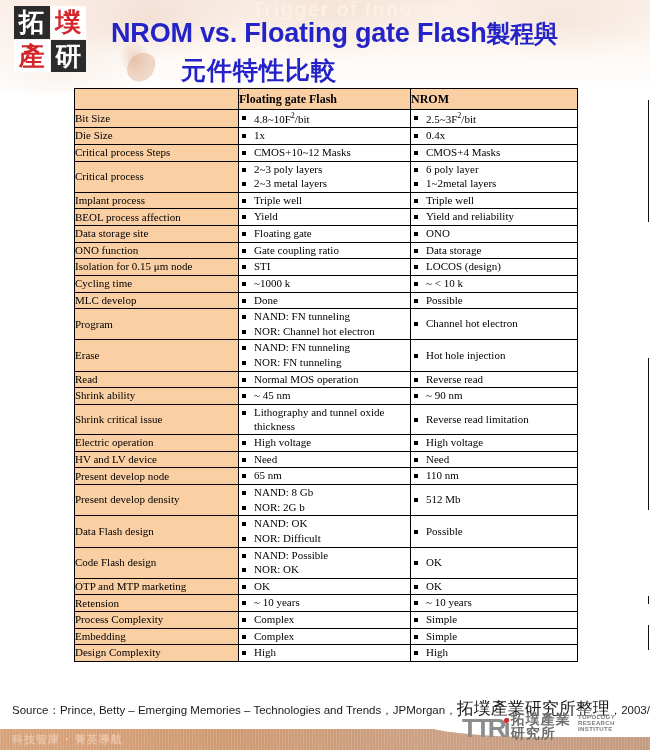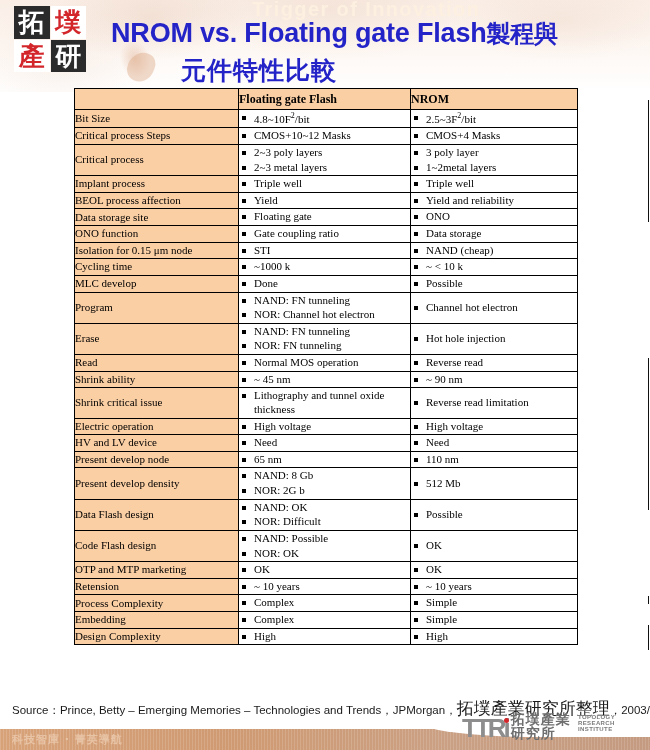--- a/index.html
+++ b/index.html
@@ -238,20 +238,33 @@
             <li>4.8~10F<sup>2</sup>/bit</li>
           </ul>
         </td>
         <td class="val">
           <ul class="bullets">
             <li>2.5~3F<sup>2</sup>/bit</li>
           </ul>
         </td>
       </tr>
       <tr>
+        <td class="feature">Die Size</td>
+        <td class="val">
+          <ul class="bullets">
+            <li>1x</li>
+          </ul>
+        </td>
+        <td class="val">
+          <ul class="bullets">
+            <li>0.4x</li>
+          </ul>
+        </td>
+      </tr>
+      <tr>
         <td class="feature">Critical process Steps</td>
         <td class="val">
           <ul class="bullets">
             <li>CMOS+10~12 Masks</li>
           </ul>
         </td>
         <td class="val">
           <ul class="bullets">
             <li>CMOS+4 Masks</li>
           </ul>
@@ -260,21 +273,21 @@
       <tr>
         <td class="feature">Critical process</td>
         <td class="val">
           <ul class="bullets">
             <li>2~3 poly layers</li>
             <li>2~3 metal layers</li>
           </ul>
         </td>
         <td class="val">
           <ul class="bullets">
-            <li>3 poly layer</li>
+            <li>6 poly layer</li>
             <li>1~2metal layers</li>
           </ul>
         </td>
       </tr>
       <tr>
         <td class="feature">Implant process</td>
         <td class="val">
           <ul class="bullets">
             <li>Triple well</li>
           </ul>
@@ -326,21 +339,21 @@
       </tr>
       <tr>
         <td class="feature">Isolation for 0.15 μm node</td>
         <td class="val">
           <ul class="bullets">
             <li>STI</li>
           </ul>
         </td>
         <td class="val">
           <ul class="bullets">
-            <li>NAND (cheap)</li>
+            <li>LOCOS (design)</li>
           </ul>
         </td>
       </tr>
       <tr>
         <td class="feature">Cycling time</td>
         <td class="val">
           <ul class="bullets">
             <li>~1000 k</li>
           </ul>
         </td>

